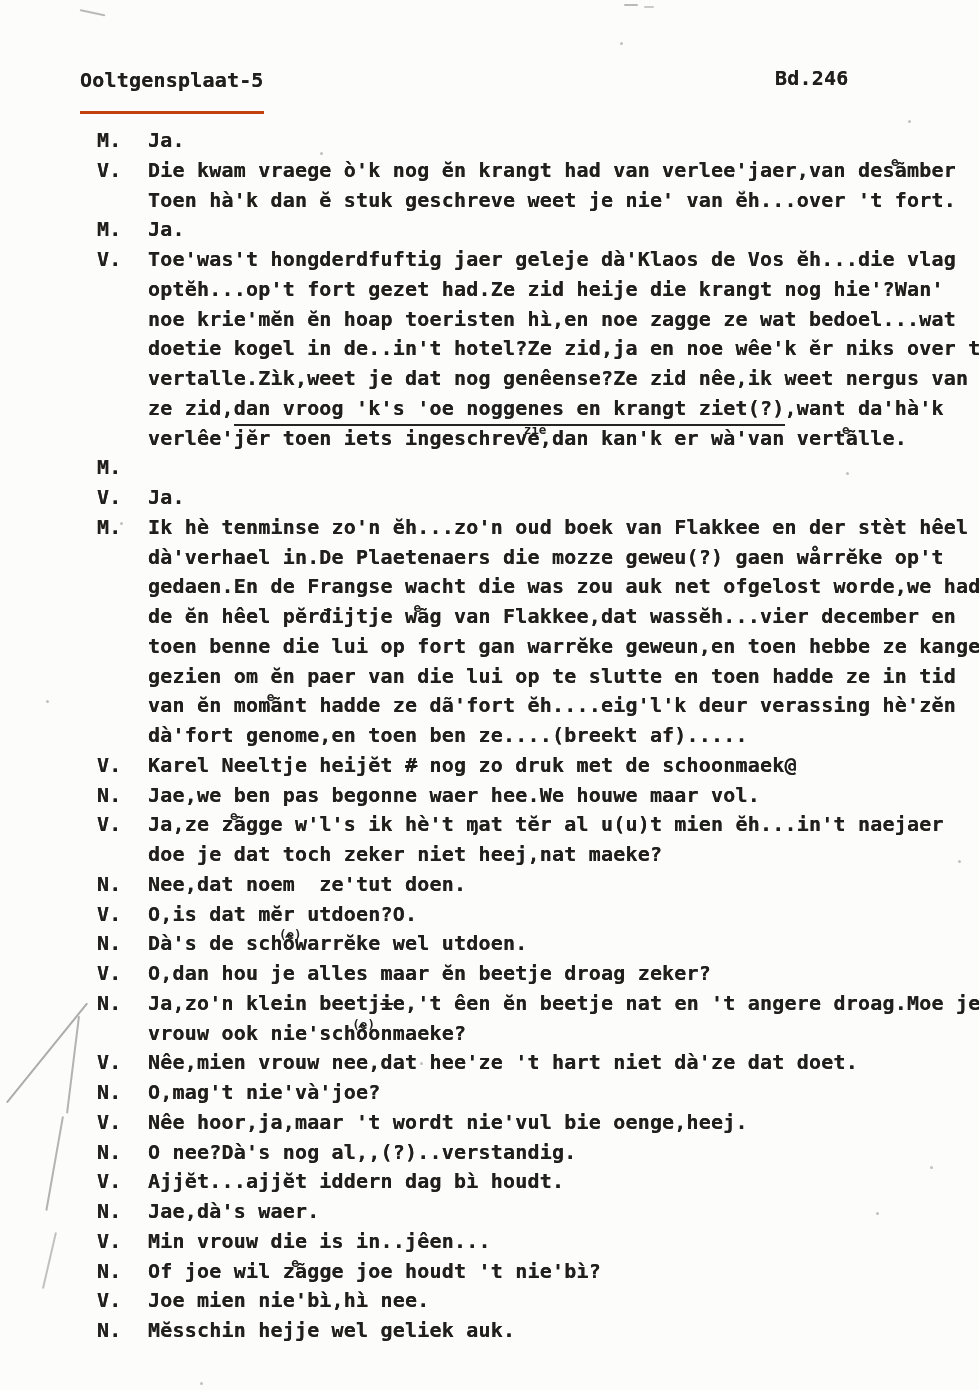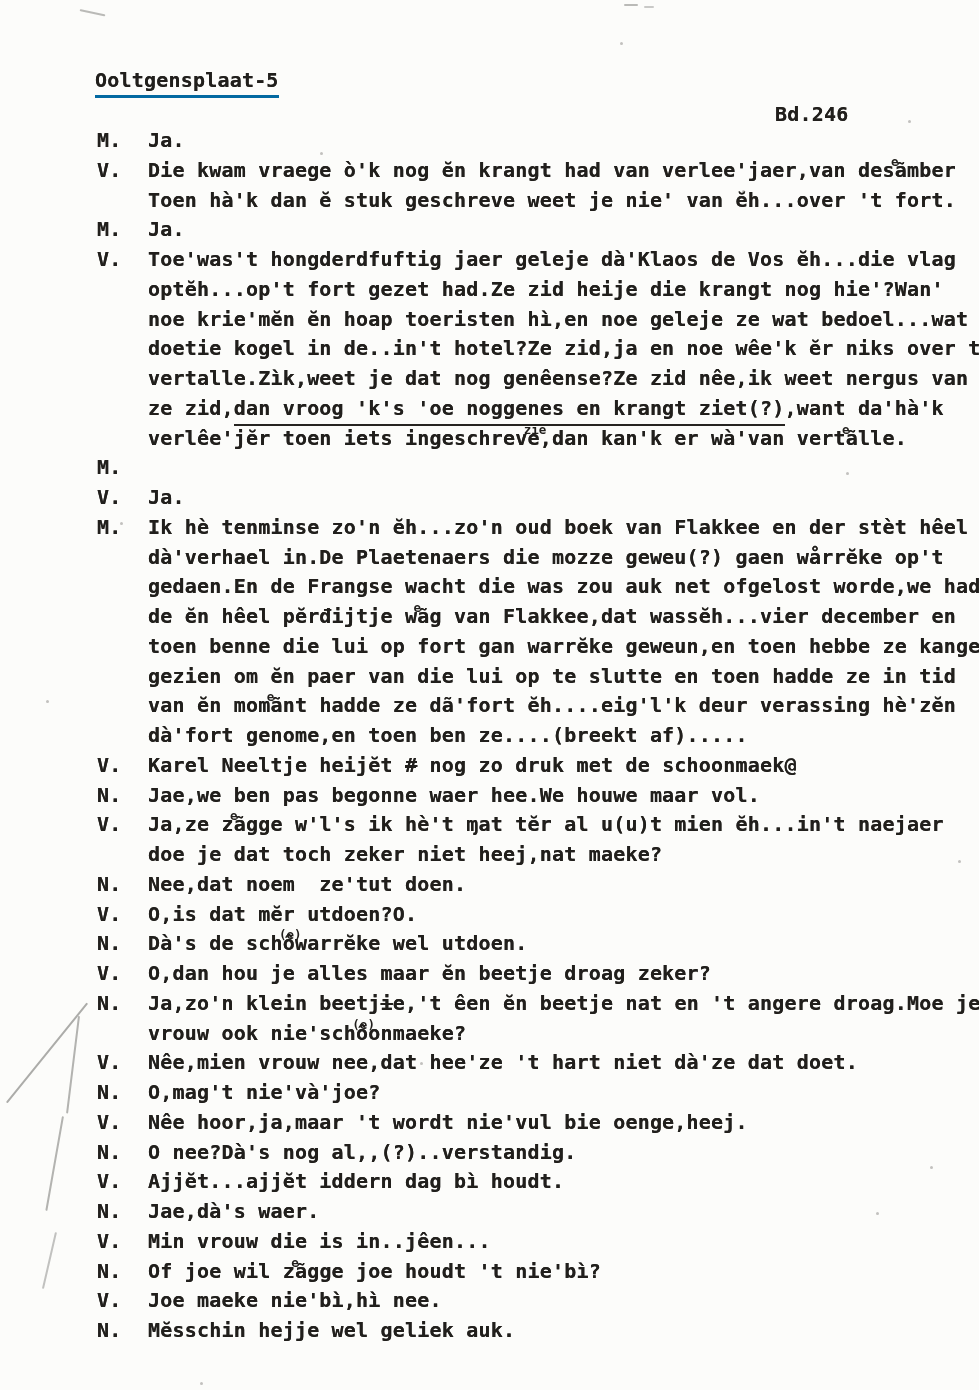--- a/index.html
+++ b/index.html
@@ -11,26 +11,26 @@
     overflow:hidden;
     font-family:"DejaVu Sans Mono","Liberation Mono",monospace;
     font-weight:700;
     color:#211f1c;
     font-size:20px;
     letter-spacing:0.2px;
     text-shadow:0 0 0.5px rgba(25,23,20,0.85);
   }
   .header{position:absolute;top:66px;left:0;width:100%;height:40px;}
   .title{
-    position:absolute;left:95px;top:2px;
-    border-bottom:3px solid #0369a1;
-    padding-bottom:3px;
+    position:absolute;left:80px;top:2px;
+    border-bottom:3px solid #c2410c;
+    padding-bottom:19px;
     white-space:pre;
   }
-  .ref{position:absolute;left:775px;top:0;white-space:pre;margin-top:36px;}
+  .ref{position:absolute;left:775px;top:0;white-space:pre;}
   .dialogue{position:absolute;top:126px;left:0;right:0;}
   .row{height:29.75px;line-height:29.75px;display:flex;white-space:pre;}
   .speaker{flex:none;display:inline-block;margin-left:97px;width:51px;}
   .text{flex:none;white-space:pre;}
   .u{border-bottom:2px solid #262421;padding-bottom:4px;}
   .st{text-decoration:line-through;}
   .sup{
     display:inline-block;width:0;overflow:visible;
     font-size:12.5px;letter-spacing:0;
     transform:translate(-16px,-11px);
@@ -50,21 +50,21 @@
     <span class="ref">Bd.246</span>
   </div>
 
   <div class="dialogue">
       <div class="row"><span class="speaker">M.</span><span class="text"><span>Ja.</span></span></div>
       <div class="row"><span class="speaker">V.</span><span class="text"><span>Die kwam vraege ò'k nog ĕn krangt had van verlee'jaer,van desã</span><span class="sup">e</span><span>mber</span></span></div>
       <div class="row"><span class="speaker"></span><span class="text"><span>Toen hà'k dan ĕ stuk geschreve weet je nie' van ĕh...over 't fort.</span></span></div>
       <div class="row"><span class="speaker">M.</span><span class="text"><span>Ja.</span></span></div>
       <div class="row"><span class="speaker">V.</span><span class="text"><span>Toe'was't hongderdfuftig jaer geleje dà'Klaos de Vos ĕh...die vlag</span></span></div>
       <div class="row"><span class="speaker"></span><span class="text"><span>optĕh...op't fort gezet had.Ze zid heije die krangt nog hie'?Wan'</span></span></div>
-      <div class="row"><span class="speaker"></span><span class="text"><span>noe krie'mĕn ĕn hoap toeristen hì,en noe geleje ze wat bedoel...wat</span></span></div>
+      <div class="row"><span class="speaker"></span><span class="text"><span>noe krie'mĕn ĕn hoap toeristen hì,en noe zagge ze wat bedoel...wat</span></span></div>
       <div class="row"><span class="speaker"></span><span class="text"><span>doetie kogel in de..in't hotel?Ze zid,ja en noe wêe'k ĕr niks over t</span></span></div>
       <div class="row"><span class="speaker"></span><span class="text"><span>vertalle.Zìk,weet je dat nog genêense?Ze zid nêe,ik weet nergus van</span></span></div>
       <div class="row"><span class="speaker"></span><span class="text"><span>ze zid,</span><span class="u">dan vroog 'k's 'oe noggenes en krangt ziet(?)</span><span>,want da'hà'k</span></span></div>
       <div class="row"><span class="speaker"></span><span class="text"><span>verlêe'jĕr toen iets ingeschreve</span><span class="sup">zie</span><span>,dan kan'k er wà'van vertã</span><span class="sup">e</span><span>lle.</span></span></div>
       <div class="row"><span class="speaker">M.</span></div>
       <div class="row"><span class="speaker">V.</span><span class="text"><span>Ja.</span></span></div>
       <div class="row"><span class="speaker">M.</span><span class="text"><span>Ik hè tenminse zo'n ĕh...zo'n oud boek van Flakkee en der stèt hêel</span></span></div>
       <div class="row"><span class="speaker"></span><span class="text"><span>dà'verhael in.De Plaetenaers die mozze geweu(?) gaen wårrĕke op't</span></span></div>
       <div class="row"><span class="speaker"></span><span class="text"><span>gedaen.En de Frangse wacht die was zou auk net ofgelost worde,we had</span></span></div>
       <div class="row"><span class="speaker"></span><span class="text"><span>de ĕn hêel pĕrđijtje wã</span><span class="sup">e</span><span>g van Flakkee,dat wassĕh...vier december en</span></span></div>
@@ -83,21 +83,21 @@
       <div class="row"><span class="speaker">N.</span><span class="text"><span>Ja,zo'n klein beetj</span><span class="st">i</span><span>e,'t êen ĕn beetje nat en 't angere droag.Moe je</span></span></div>
       <div class="row"><span class="speaker"></span><span class="text"><span>vrouw ook nie'schô</span><span class="sup">(e)</span><span>onmaeke?</span></span></div>
       <div class="row"><span class="speaker">V.</span><span class="text"><span>Nêe,mien vrouw nee,dat hee'ze 't hart niet dà'ze dat doet.</span></span></div>
       <div class="row"><span class="speaker">N.</span><span class="text"><span>O,mag't nie'và'joe?</span></span></div>
       <div class="row"><span class="speaker">V.</span><span class="text"><span>Nêe hoor,ja,maar 't wordt nie'vul bie oenge,heej.</span></span></div>
       <div class="row"><span class="speaker">N.</span><span class="text"><span>O nee?Dà's nog al,,(?)..verstandig.</span></span></div>
       <div class="row"><span class="speaker">V.</span><span class="text"><span>Ajjĕt...ajjĕt iddern dag bì houdt.</span></span></div>
       <div class="row"><span class="speaker">N.</span><span class="text"><span>Jae,dà's waer.</span></span></div>
       <div class="row"><span class="speaker">V.</span><span class="text"><span>Min vrouw die is in..jêen...</span></span></div>
       <div class="row"><span class="speaker">N.</span><span class="text"><span>Of joe wil zã</span><span class="sup">e</span><span>gge joe houdt 't nie'bì?</span></span></div>
-      <div class="row"><span class="speaker">V.</span><span class="text"><span>Joe maeke nie'bì,hì nee.</span></span></div>
+      <div class="row"><span class="speaker">V.</span><span class="text"><span>Joe mien nie'bì,hì nee.</span></span></div>
       <div class="row"><span class="speaker">N.</span><span class="text"><span>Mĕsschin hejje wel geliek auk.</span></span></div>
     </div>
 
   <div class="stroke" style="left:6px;top:1102px;width:128px;height:2px;opacity:.55;transform:rotate(-51deg);"></div>
   <div class="stroke" style="left:78px;top:1016px;width:2px;height:98px;opacity:.5;transform:rotate(7deg);"></div>
   <div class="stroke" style="left:62px;top:1116px;width:2px;height:96px;opacity:.5;transform:rotate(10deg);"></div>
   <div class="stroke" style="left:55px;top:1232px;width:2px;height:58px;opacity:.4;transform:rotate(13deg);"></div>
   <div class="stroke" style="left:80px;top:9px;width:26px;height:2px;opacity:.45;transform:rotate(12deg);"></div>
   <div class="stroke" style="left:624px;top:4px;width:14px;height:2px;opacity:.45;"></div>
   <div class="stroke" style="left:644px;top:6px;width:10px;height:2px;opacity:.35;"></div>

